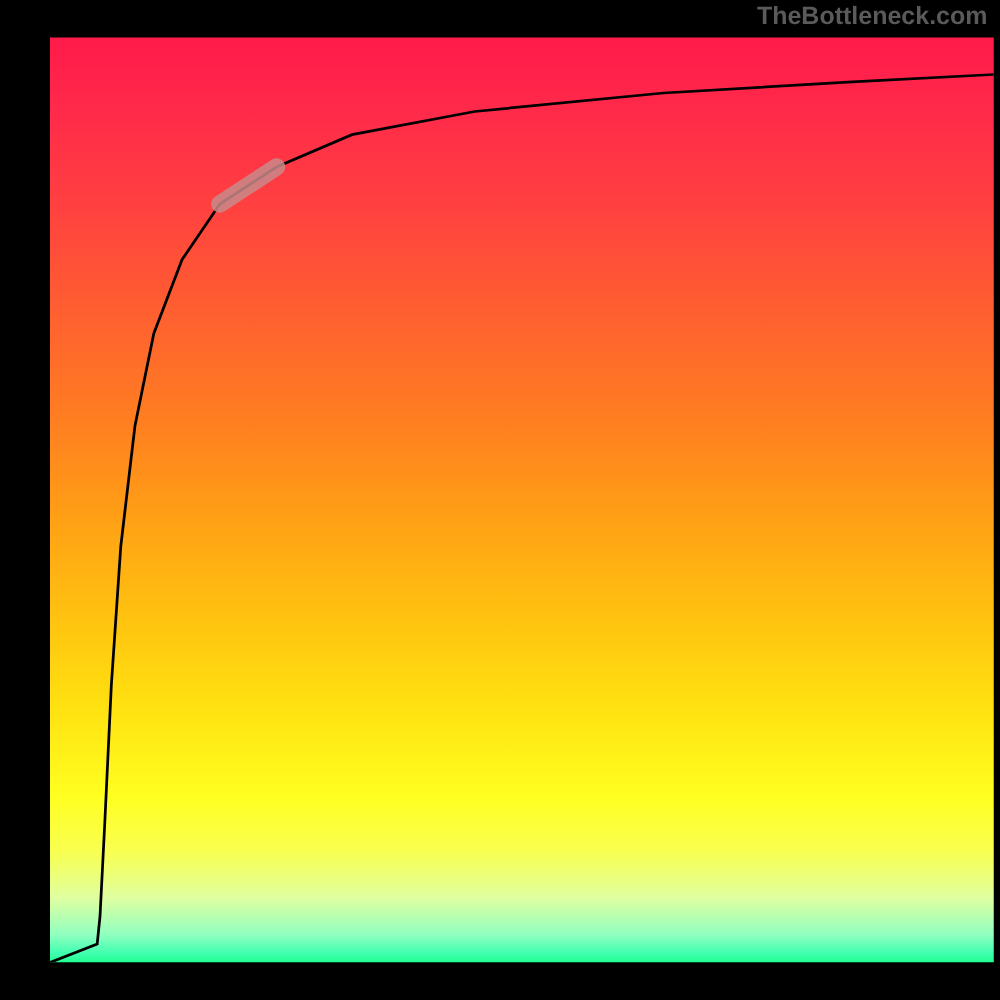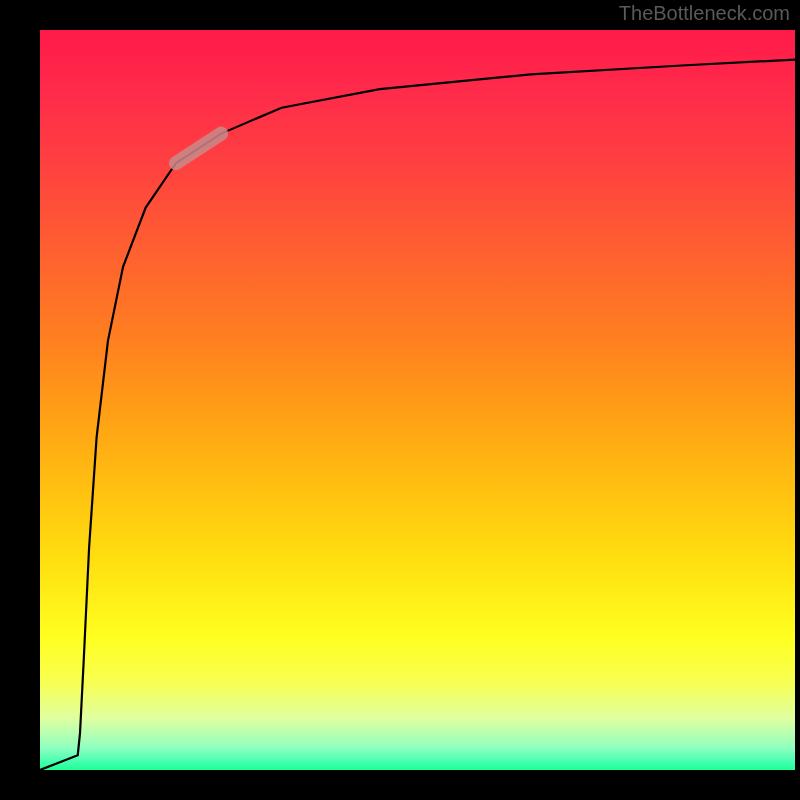--- a/index.html
+++ b/index.html
@@ -9,21 +9,21 @@
     background: #000;
     position: relative;
     font-family: Arial, Helvetica, sans-serif;
   }
   .watermark {
     position: absolute;
     top: 2px;
     right: 10px;
     color: #5a5a5a;
     font-size: 20px;
-    font-weight: 400;
+    font-weight: 700;
     z-index: 10;
   }
   .plot-area {
     position: absolute;
     left: 40px;
     top: 30px;
     width: 755px;
     height: 740px;
     background: linear-gradient(to bottom,
       #ff1a4a 0%,

